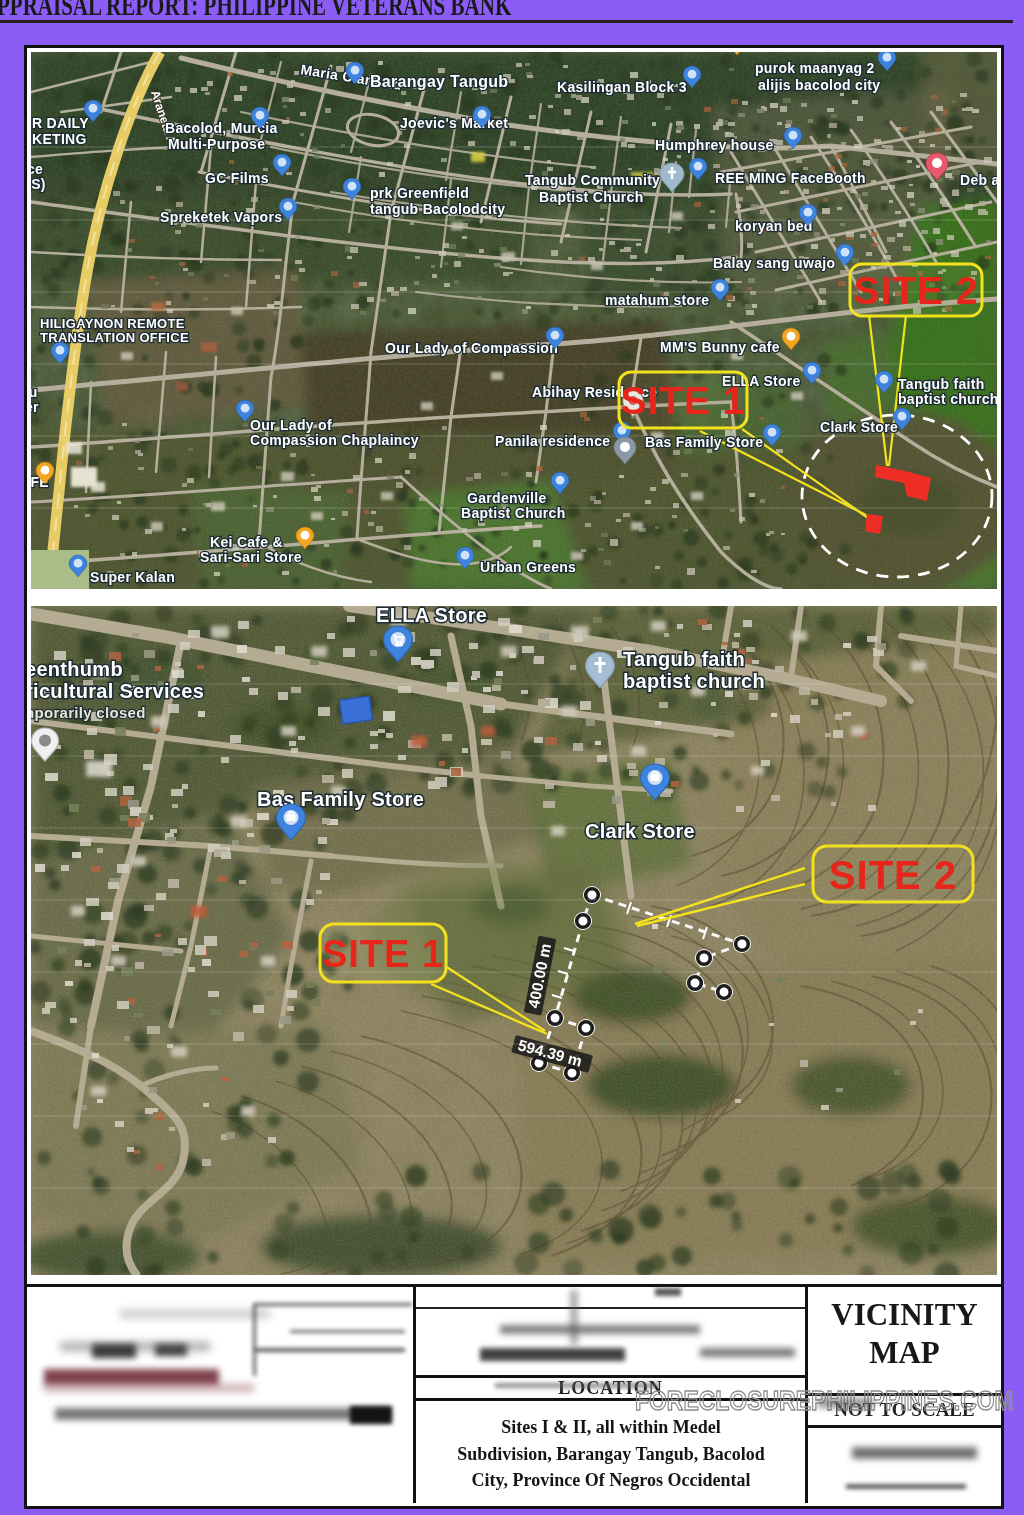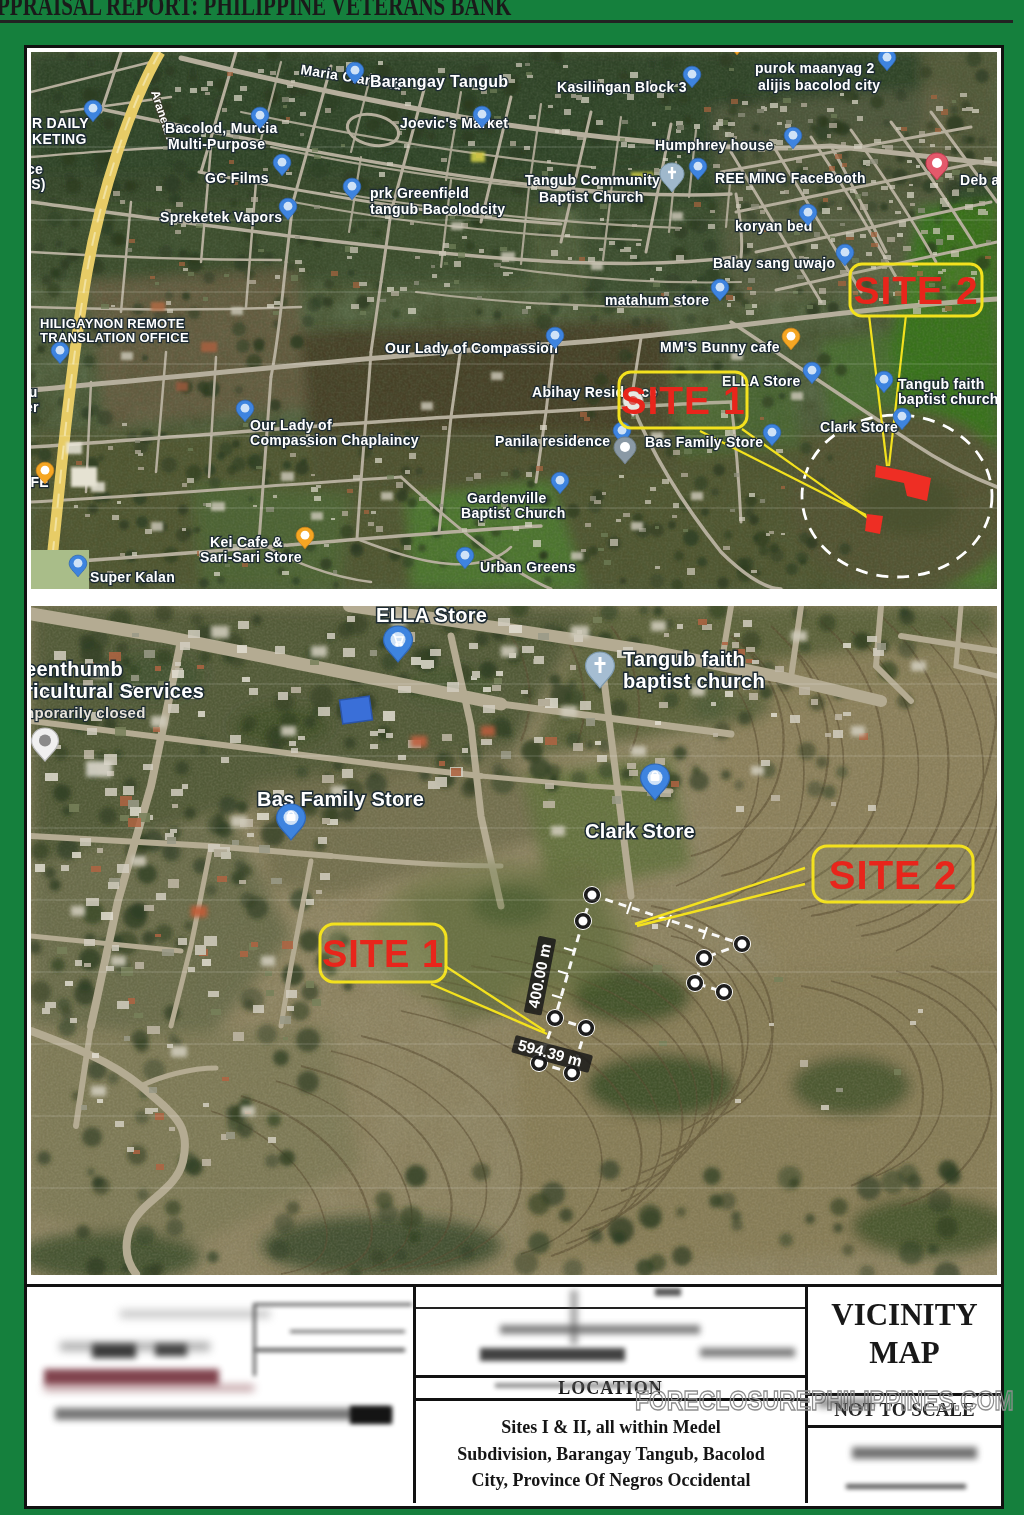--- a/index.html
+++ b/index.html
@@ -1,16 +1,16 @@
 <!DOCTYPE html>
 <html><head>
 <meta charset="utf-8">
 <style>
   html,body{margin:0;padding:0;background:#ffffff;}
-  #page{position:relative;width:1024px;height:1515px;background:#15803d;overflow:hidden;
+  #page{position:relative;width:1024px;height:1515px;background:#8b5cf6;overflow:hidden;
         font-family:"Liberation Serif",serif;}
   .abs{position:absolute;}
 </style>
 </head>
 <body>
 <div id="page">
 
   <div class="abs" style="left:-3px;top:-12px;width:1020px;font-family:'Liberation Serif',serif;font-size:30px;font-weight:600;letter-spacing:0px;color:#1a1a1a;white-space:nowrap;transform:scale(0.70,1);transform-origin:0 0;">PPRAISAL REPORT: PHILIPPINE VETERANS BANK</div>
 
   <div class="abs" style="left:0;top:20px;width:1013px;height:2.5px;background:#222;"></div>

